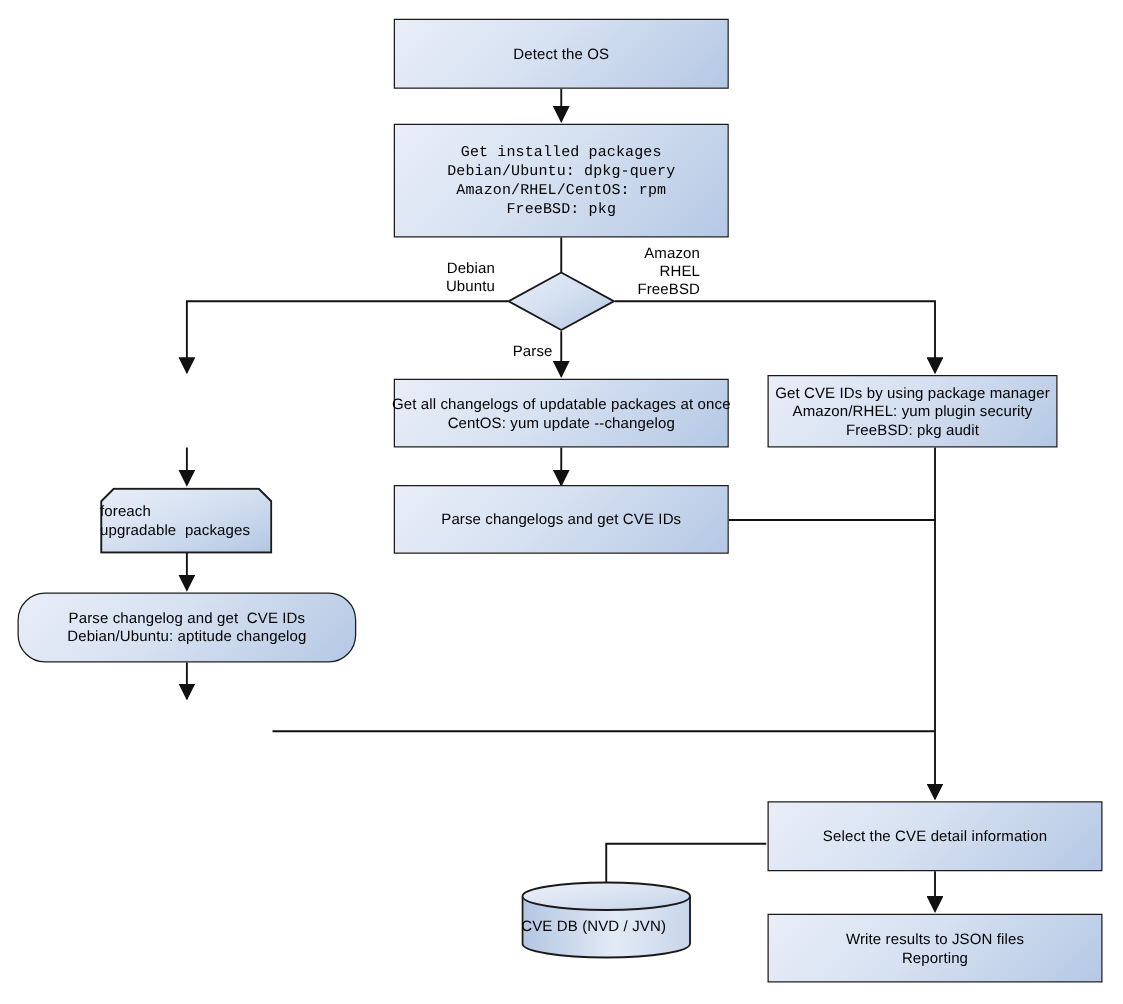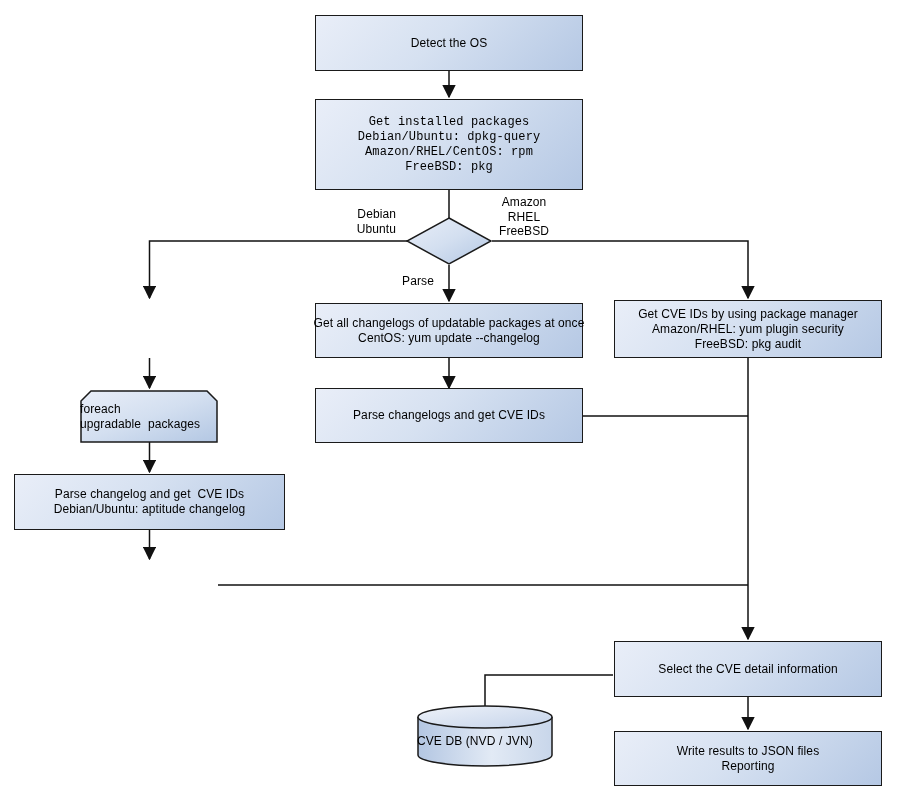--- a/index.html
+++ b/index.html
@@ -25,21 +25,21 @@
   .shape-node .shape-text{
     position:relative;z-index:2;display:flex;flex-direction:column;
     justify-content:center;align-items:flex-start;width:100%;height:100%;
   }
   .line{white-space:pre;}
   .edge-label{
     position:absolute;font-size:12px;line-height:14.5px;letter-spacing:.1px;
   }
   .edge-label .line{display:block;}
   .lbl-right{text-align:right;}
-  .lbl-center{text-align:center;}
+  .lbl-center{text-align:right;}
   .cyl-text{padding-top:10px;}
 </style>
 </head>
 <body>
 
 <div id="canvas">
 
   <svg class="connectors" viewBox="0 0 898 803">
     <defs>
       <marker id="arrow" viewBox="0 0 10 10" refX="9" refY="5" markerWidth="9" markerHeight="9" orient="auto-start-reverse">
@@ -99,36 +99,36 @@
   <div class="node shape-node" style="left:80px;top:390px;width:138px;height:53px;">
     <svg viewBox="0 0 138 53" width="138" height="53">
       <polygon points="1,11 11,1 127,1 137,11 137,52 1,52" fill="url(#shapeGrad)" stroke="#1a1a1a" stroke-width="1.5"></polygon>
     </svg>
     <div class="shape-text">
       <div class="line">foreach</div>
       <div class="line">upgradable  packages</div>
     </div>
   </div>
 
-  <div class="node rect-node" style="left:14px;top:474px;width:271px;height:56px;">
+  <div class="node rect-node" style="left:14px;top:474px;width:271px;height:56px;border-radius:22px;">
     <div class="line">Parse changelog and get  CVE IDs</div>
     <div class="line">Debian/Ubuntu: aptitude changelog</div>
   </div>
 
 
   <div class="node rect-node" style="left:315px;top:388px;width:268px;height:55px;">
     <div class="line">Parse changelogs and get CVE IDs</div>
   </div>
 
   <div class="node rect-node" style="left:315px;top:303px;width:268px;height:55px;">
     <div class="line">Get all changelogs of updatable packages at once</div>
     <div class="line">CentOS: yum update --changelog</div>
   </div>
 
-  <div class="node rect-node" style="left:614px;top:300px;width:268px;height:58px;">
+  <div class="node rect-node" style="left:614px;top:300px;width:232px;height:58px;">
     <div class="line">Get CVE IDs by using package manager</div>
     <div class="line">Amazon/RHEL: yum plugin security</div>
     <div class="line">FreeBSD: pkg audit</div>
   </div>
 
   <div class="node rect-node" style="left:614px;top:641px;width:268px;height:56px;">
     <div class="line">Select the CVE detail information</div>
   </div>
 
   <div class="node rect-node" style="left:614px;top:731px;width:268px;height:55px;">

